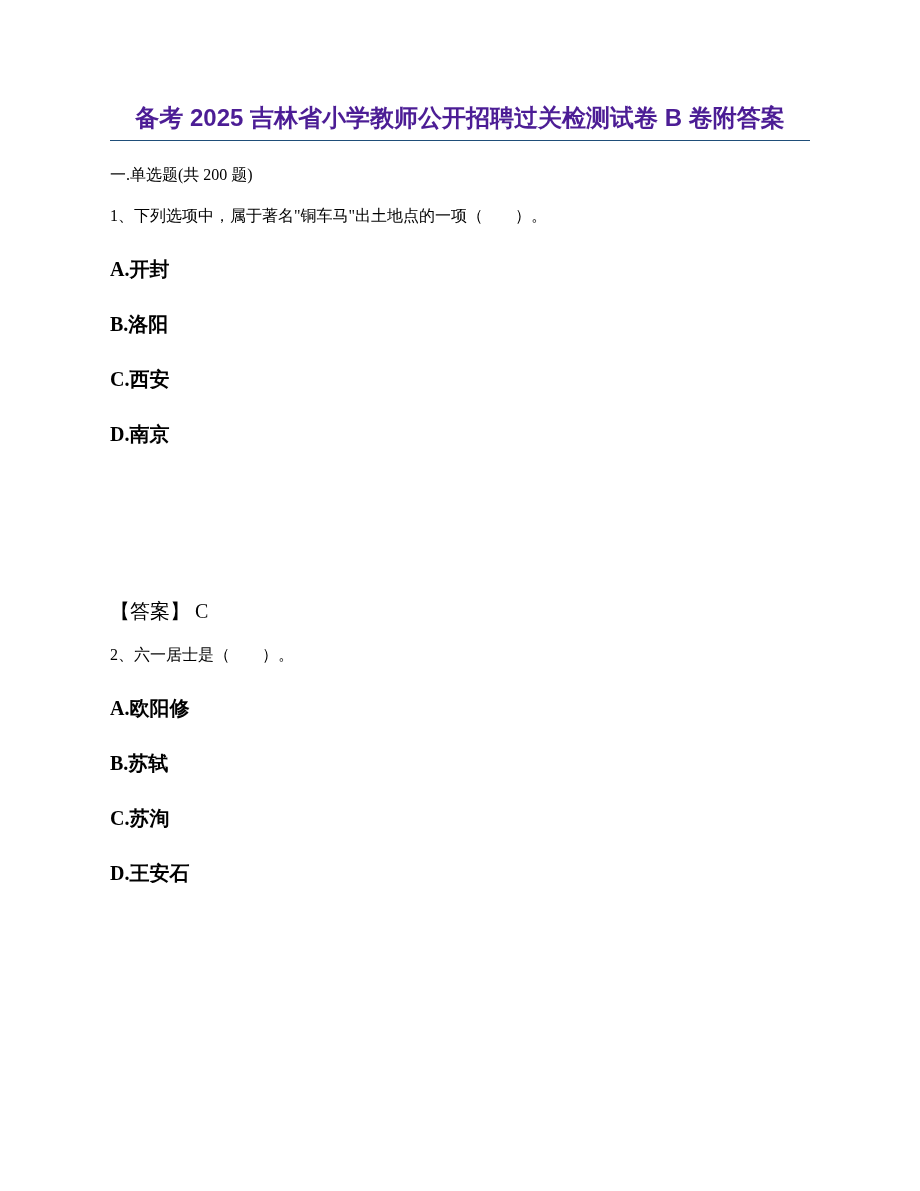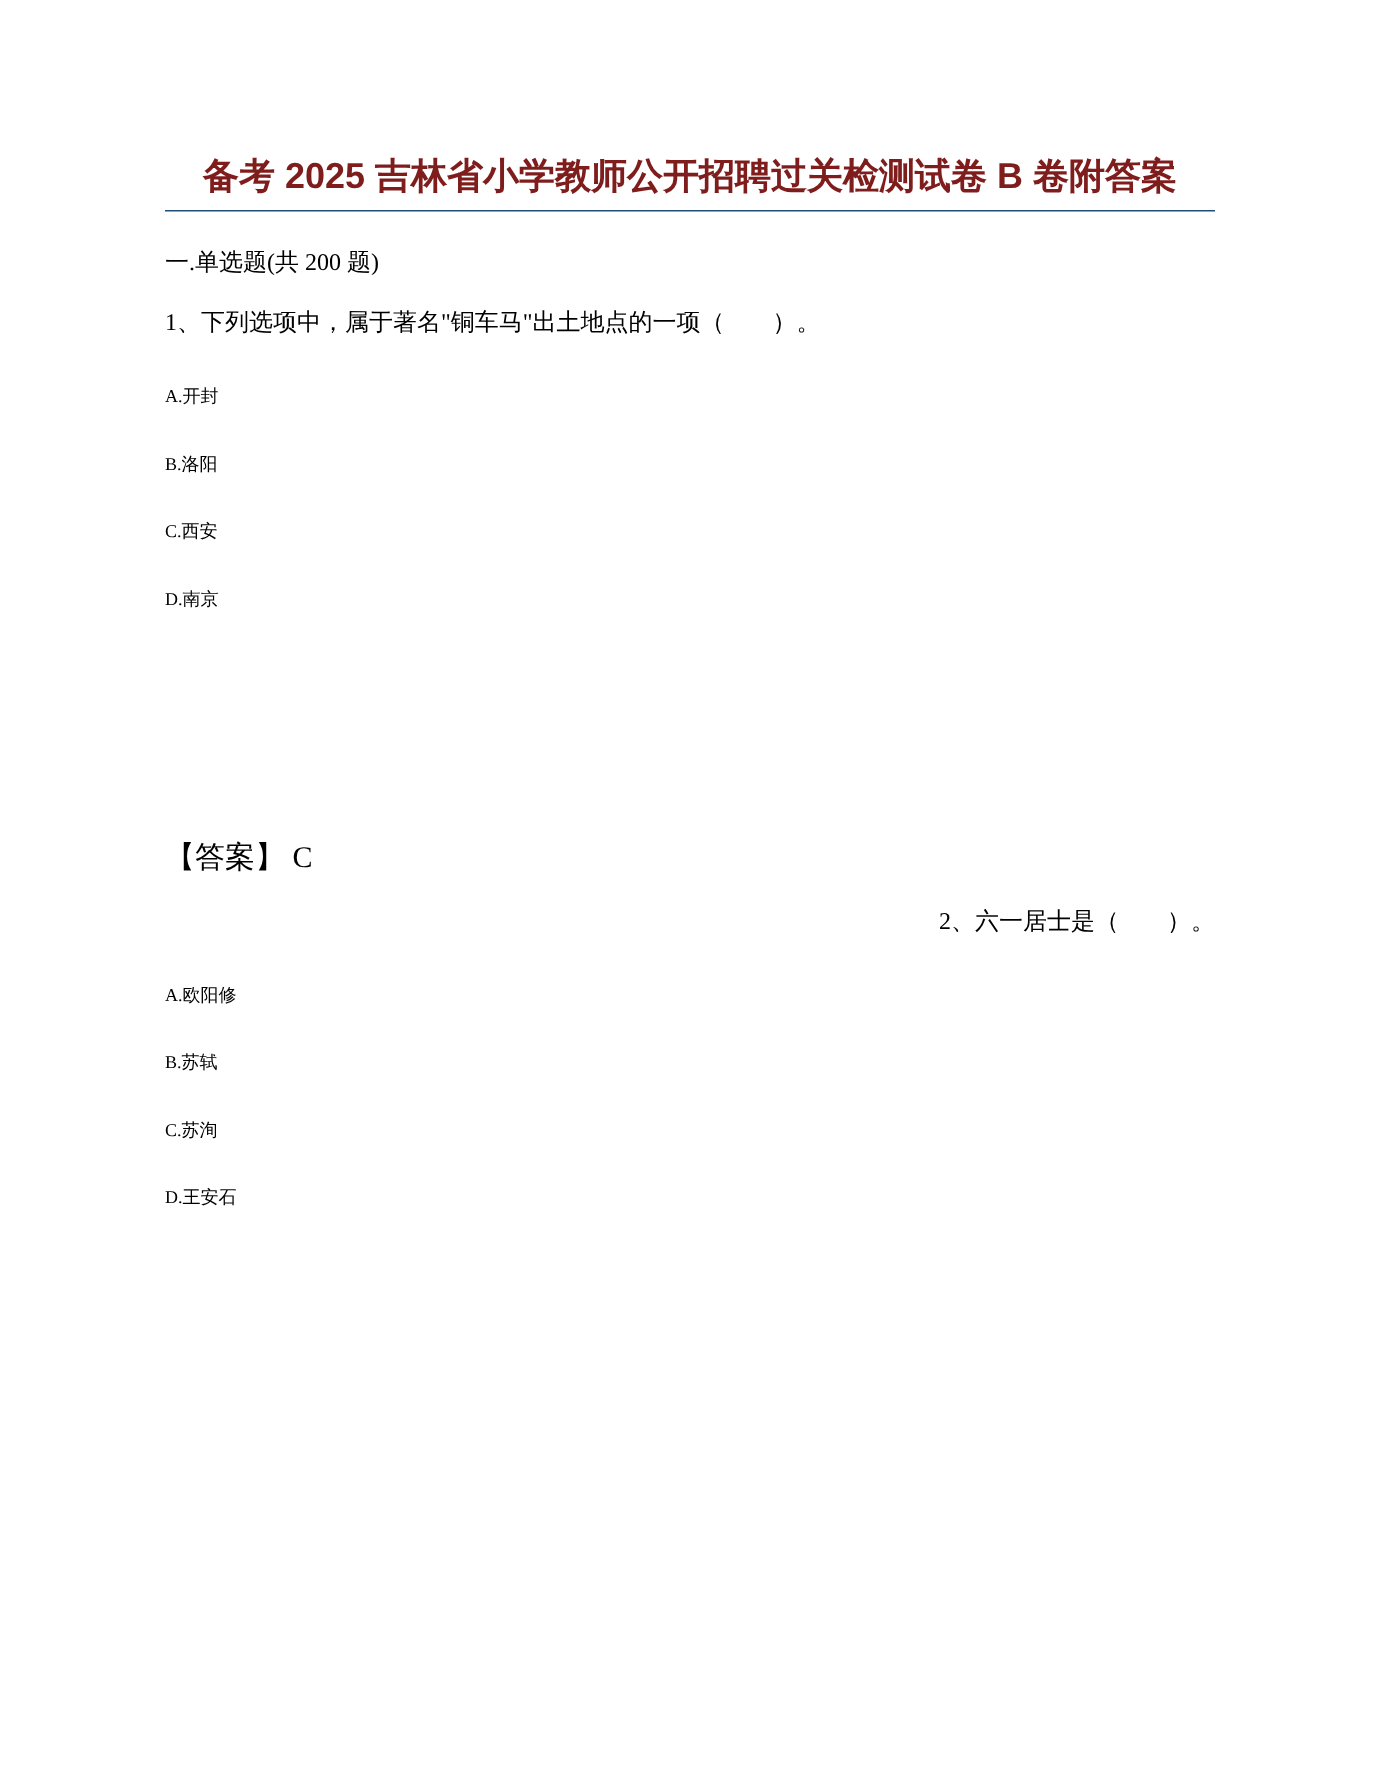--- a/index.html
+++ b/index.html
@@ -10,21 +10,21 @@
     body {
       width: 920px;
       height: 1191px;
       background: #ffffff;
       font-family: "SimSun", "宋体", serif;
       color: #000000;
       padding: 100px 110px 60px 110px;
       position: relative;
     }
     .title {
-      color: #7f1d1d;
+      color: #4c1d95;
       font-size: 24px;
       font-weight: bold;
       text-align: center;
       font-family: "SimSun", "宋体", "Microsoft YaHei", sans-serif;
       line-height: 1.5;
       margin-bottom: 4px;
     }
     .title-line {
       border: none;
       border-top: 1px solid #1f4e79;
@@ -36,33 +36,33 @@
       margin-bottom: 18px;
       font-family: "SimSun", "宋体", serif;
     }
     .question-stem {
       font-size: 16px;
       margin-bottom: 28px;
       font-family: "SimSun", "宋体", serif;
       line-height: 1.5;
     }
     .option {
-      font-size: 12px;
+      font-size: 20px;
       margin-bottom: 28px;
       font-family: "SimSun", "宋体", serif;
+      font-weight: bold;
     }
     .answer-block {
       font-size: 20px;
       margin-top: 150px;
       margin-bottom: 18px;
       font-family: "SimSun", "宋体", serif;
     }
     .q2-block {
       margin-top: 0;
-      text-align: right;
     }
   </style>
 </head>
 <body>
 
 <h1 class="title">备考 2025 吉林省小学教师公开招聘过关检测试卷 B 卷附答案</h1>
 <hr class="title-line">
 
 <div class="section-header">一.单选题(共 200 题)</div>
 

